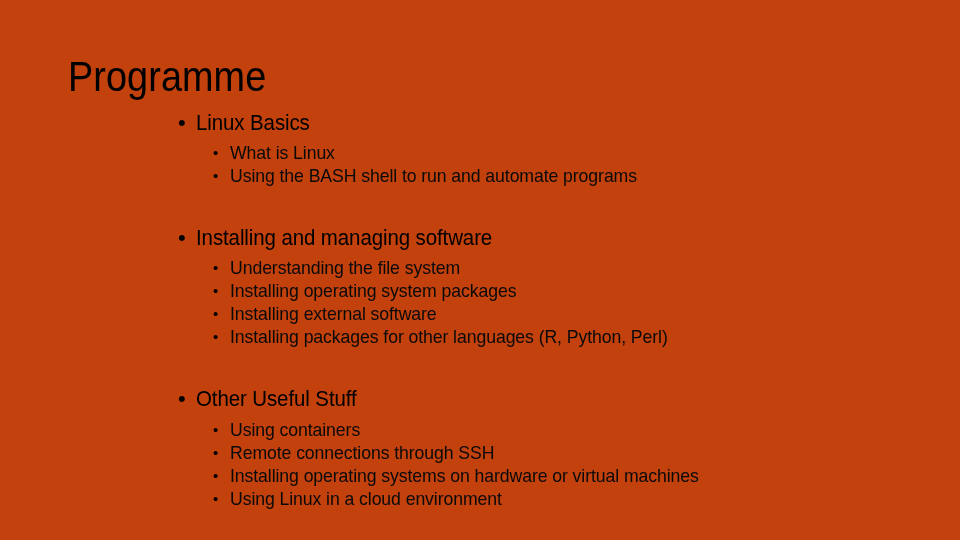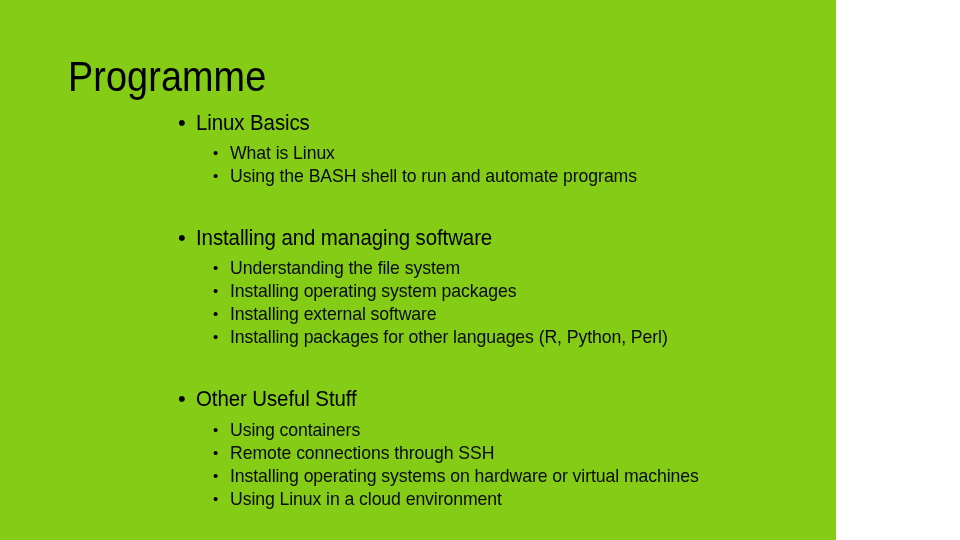--- a/index.html
+++ b/index.html
@@ -12,23 +12,23 @@
     width: 960px;
     height: 540px;
     overflow: hidden;
     font-family: "Liberation Sans", "DejaVu Sans", sans-serif;
     color: #000000;
     -webkit-font-smoothing: antialiased;
   }
 
   #slide {
     position: relative;
-    width: 836px;
+    width: 960px;
     height: 540px;
-    background: #84cc16;
+    background: #c2410c;
   }
 
   
   .slide-title {
     position: absolute;
     left: 68px;
     top: 53px;
     font-size: 42px;
     line-height: 48px;
     font-weight: 400;

